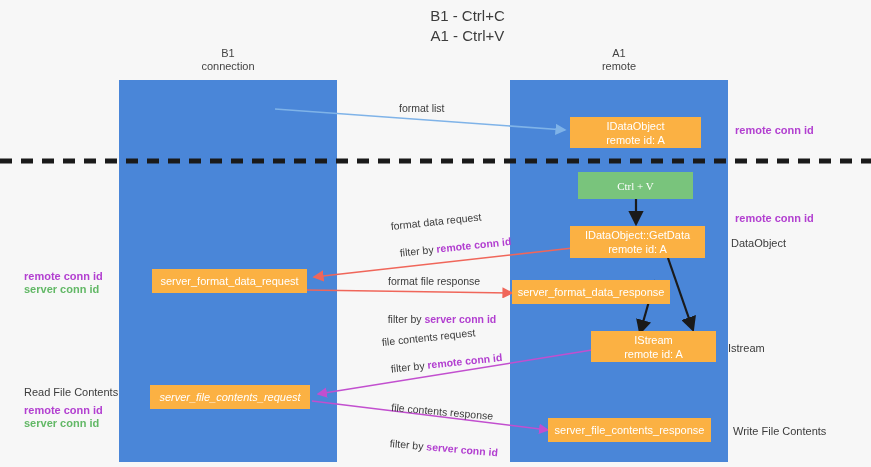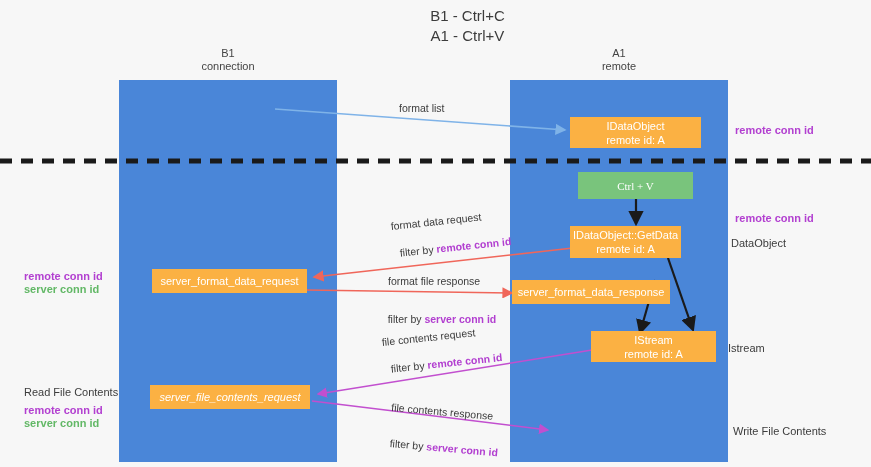--- a/index.html
+++ b/index.html
@@ -156,21 +156,21 @@
 
   <div class="box orange" style="left:570px; top:117px; width:131px; height:31px;">
     <span>IDataObject</span>
     <span>remote id: A</span>
   </div>
 
   <div class="box green" style="left:578px; top:172px; width:115px; height:27px;font-family:Liberation Serif, serif;">
     <span>Ctrl + V</span>
   </div>
 
-  <div class="box orange" style="left:570px; top:226px; width:111px; height:32px;">
+  <div class="box orange" style="left:570px; top:226px; width:135px; height:32px;">
     <span>IDataObject::GetData</span>
     <span>remote id: A</span>
   </div>
 
   <div class="box orange" style="left:152px; top:269px; width:155px; height:24px;">
     <span>server_format_data_request</span>
   </div>
 
   <div class="box orange" style="left:512px; top:280px; width:158px; height:24px;">
     <span>server_format_data_response</span>
@@ -178,20 +178,23 @@
 
   <div class="box orange" style="left:591px; top:331px; width:125px; height:31px;">
     <span>IStream</span>
     <span>remote id: A</span>
   </div>
 
   <div class="box orange" style="left:150px; top:385px; width:160px; height:24px;font-style:italic;">
     <span>server_file_contents_request</span>
   </div>
 
+  <div class="box orange" style="left:548px; top:418px; width:163px; height:24px;">
+    <span>server_file_contents_response</span>
+  </div>
 
   <div class="flow-label" style="left:399px; top:101px;">format list</div>
 
   <div class="flow-label" style="left:390px; top:219px; transform:rotate(-6deg); transform-origin:left top;">format data request</div>
   <div class="flow-label" style="left:386px; top:233px; transform:rotate(-6deg); transform-origin:left top;">
     <span>filter by </span><span class="c-purple-b">remote conn id</span>
   </div>
 
   <div class="flow-label" style="left:388px; top:274px;">format file response</div>
   <div class="flow-label" style="left:376px; top:298px;">

